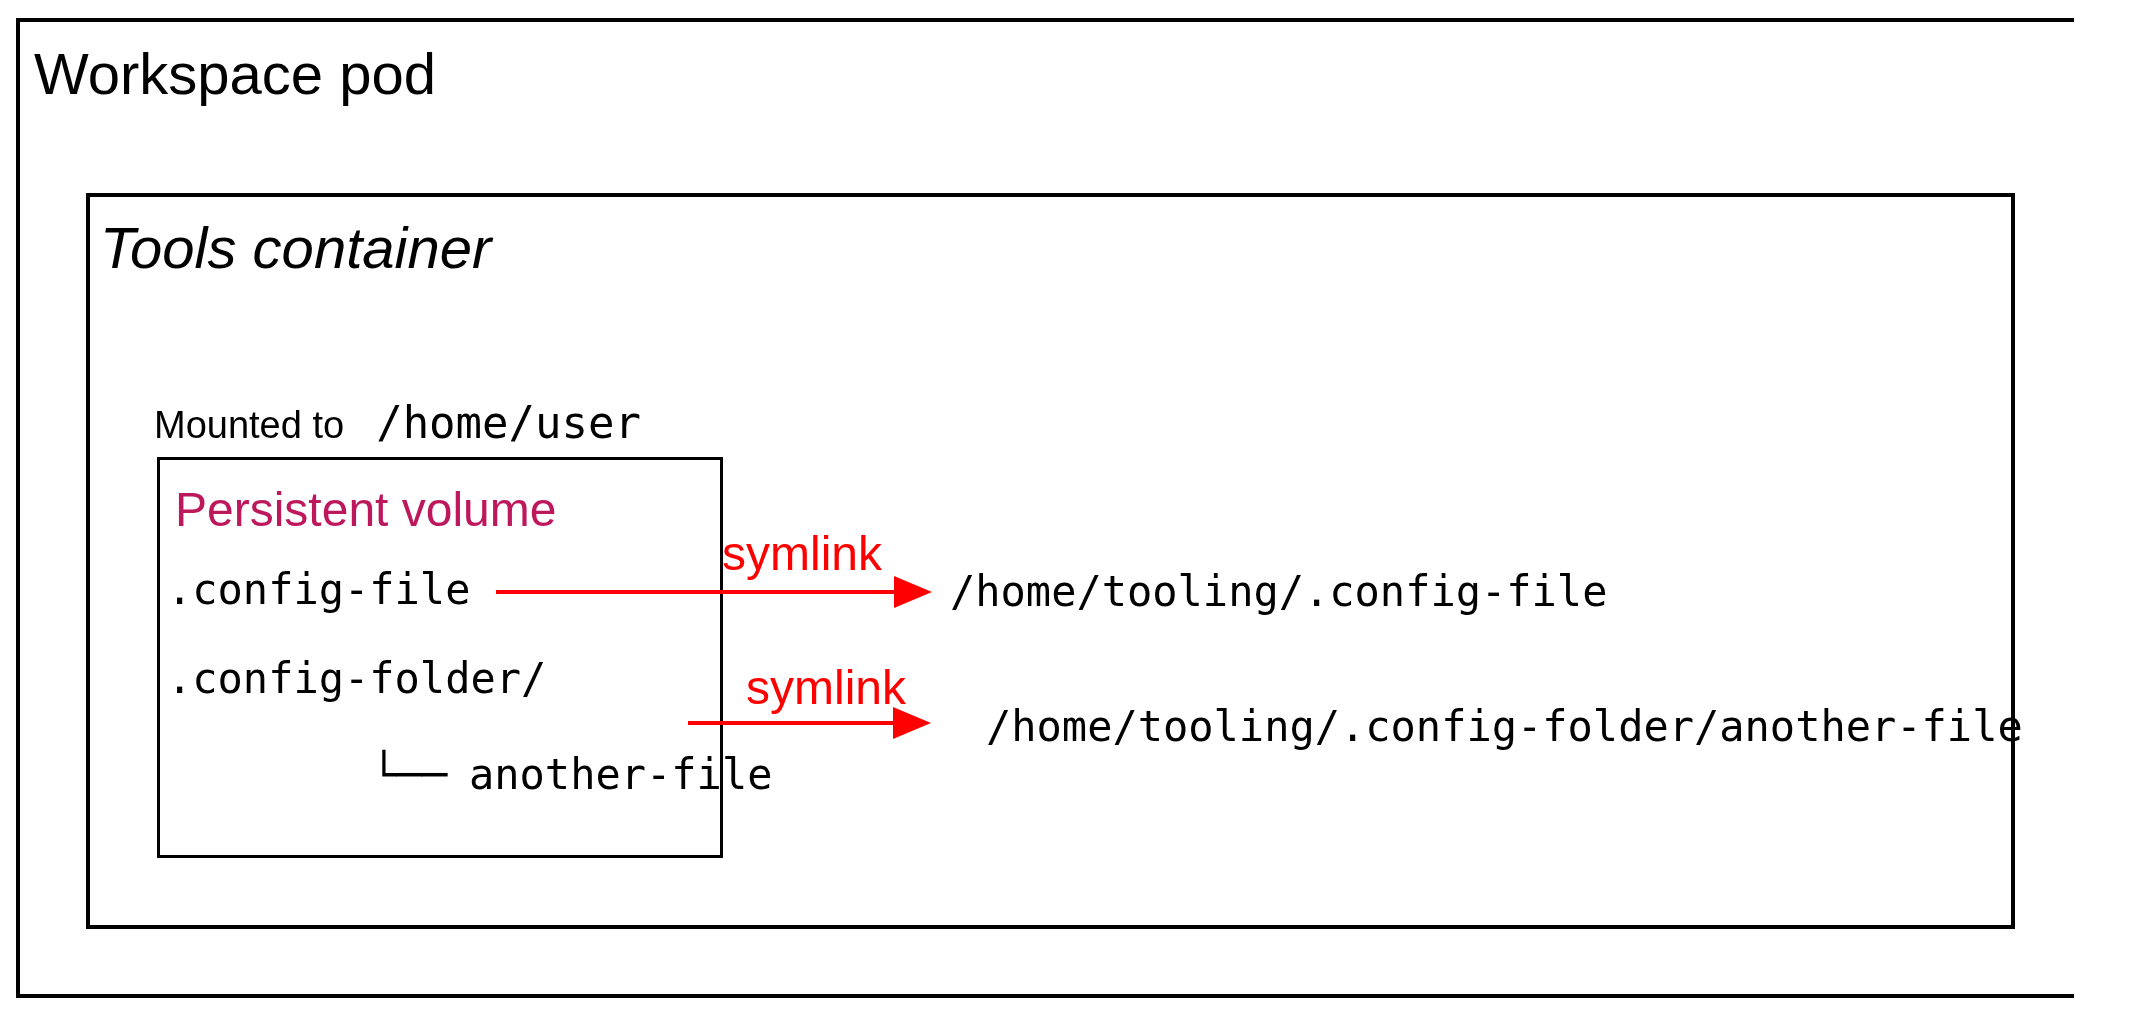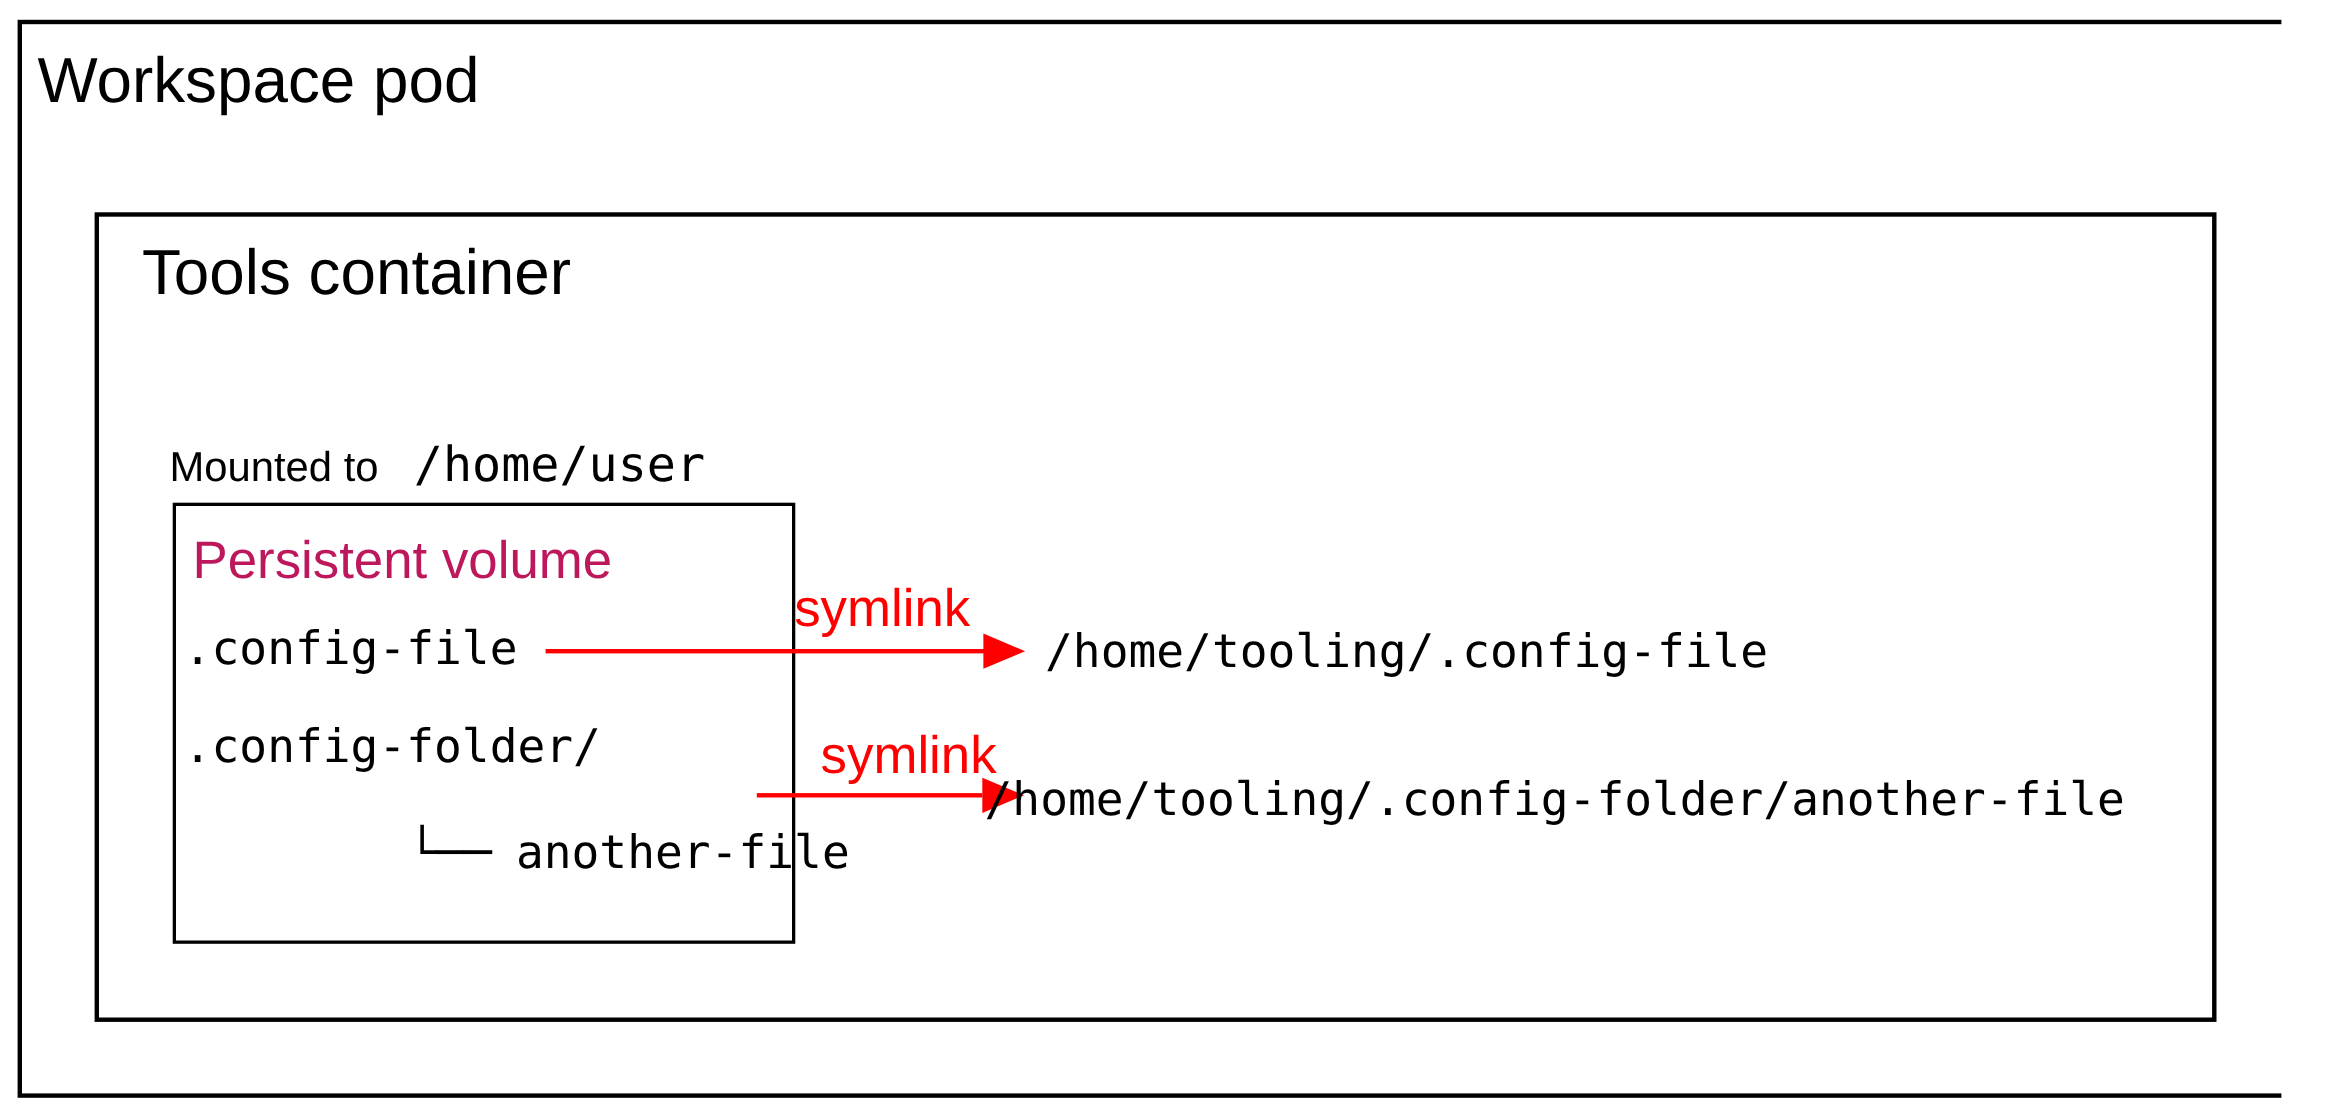--- a/index.html
+++ b/index.html
@@ -85,21 +85,21 @@
 </style>
 </head>
 <body>
 
 <div class="canvas">
 
   <div class="box" style="left:16px; top:18px; width:2100px; height:980px;"></div>
   <div class="title-lg" style="left:34px; top:42px;">Workspace pod</div>
 
   <div class="box" style="left:86px; top:193px; width:1929px; height:736px;"></div>
-  <div class="title-lg" style="left:129px; top:216px;">Tools container</div>
+  <div class="title-lg" style="left:100px; top:216px;font-style:italic;">Tools container</div>
 
   <div class="mount-label" style="left:154px; top:398px;">
     <span>Mounted to</span><span class="mono-path">/home/user</span>
   </div>
 
   <div class="box box-thin" style="left:157px; top:457px; width:566px; height:401px;"></div>
   <div class="title-md" style="left:175px; top:484px;">Persistent volume</div>
 
   <div class="mono" style="left:167px; top:566px;">.config-file</div>
 
@@ -110,15 +110,15 @@
   </div>
 
   <div class="symlink-label" style="left:722px; top:528px;">symlink</div>
   <div class="arrow-line" style="left:496px; top:590px; width:400px;"></div>
   <div class="arrow-head" style="left:894px; top:576px;"></div>
   <div class="mono" style="left:950px; top:568px;">/home/tooling/.config-file</div>
 
   <div class="symlink-label" style="left:746px; top:662px;">symlink</div>
   <div class="arrow-line" style="left:688px; top:721px; width:205px;"></div>
   <div class="arrow-head" style="left:893px; top:707px;"></div>
-  <div class="mono" style="left:895px; top:703px;">/home/tooling/.config-folder/another-file</div>
+  <div class="mono" style="left:986px; top:703px;">/home/tooling/.config-folder/another-file</div>
 
 </div>
 
 </body></html>

